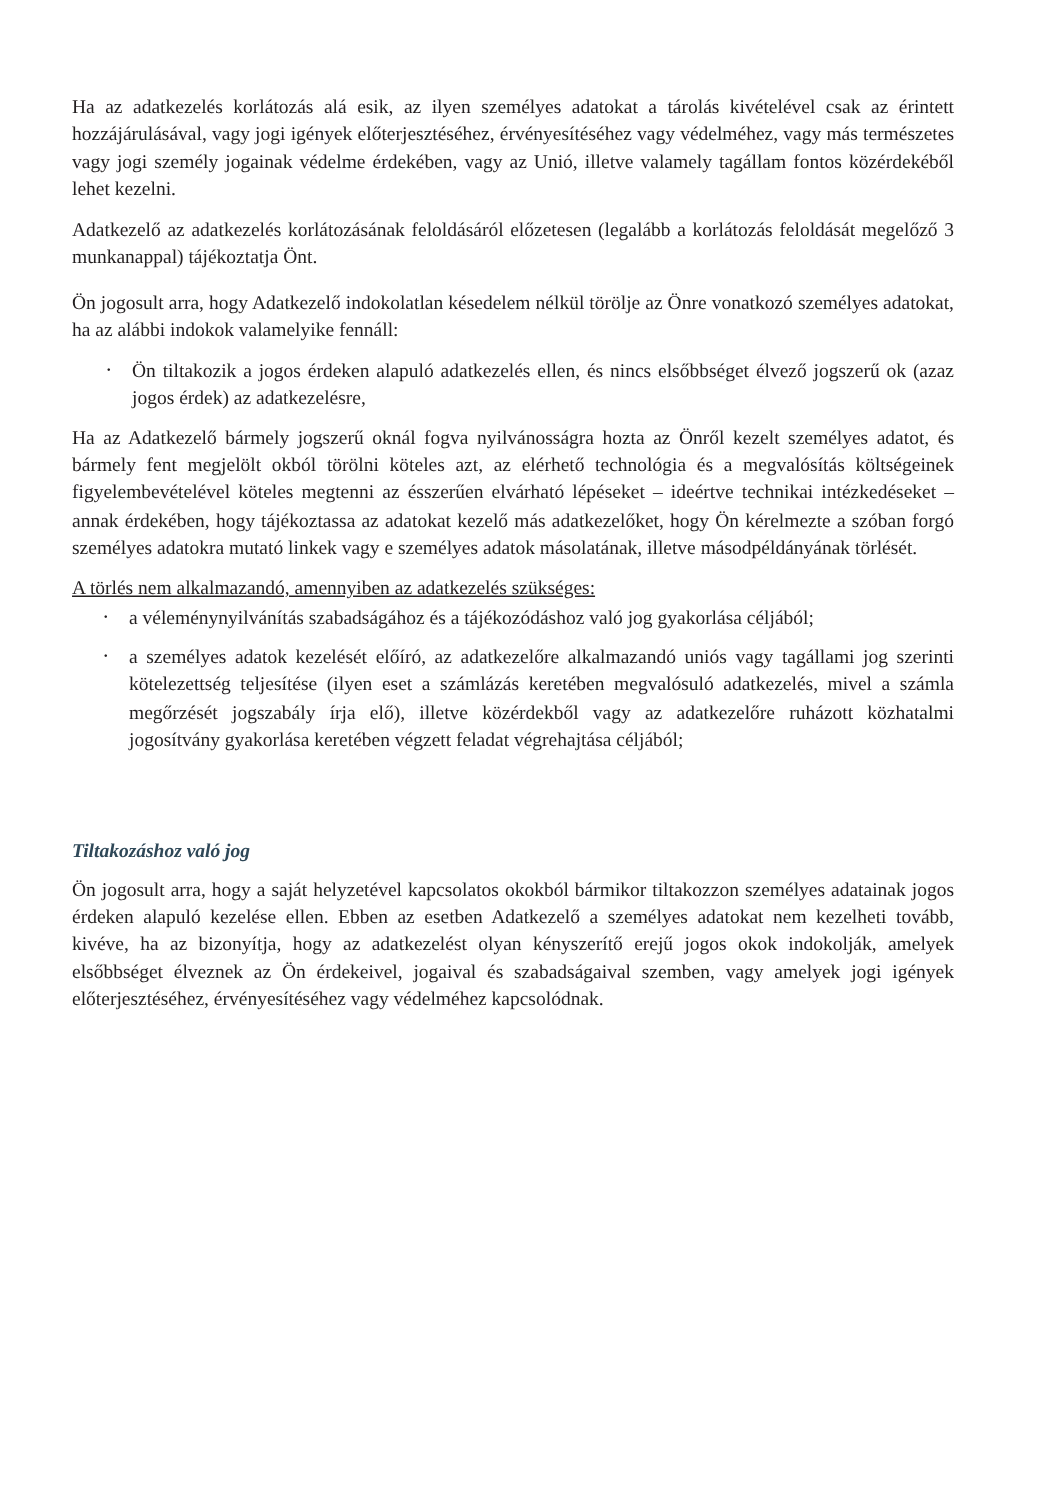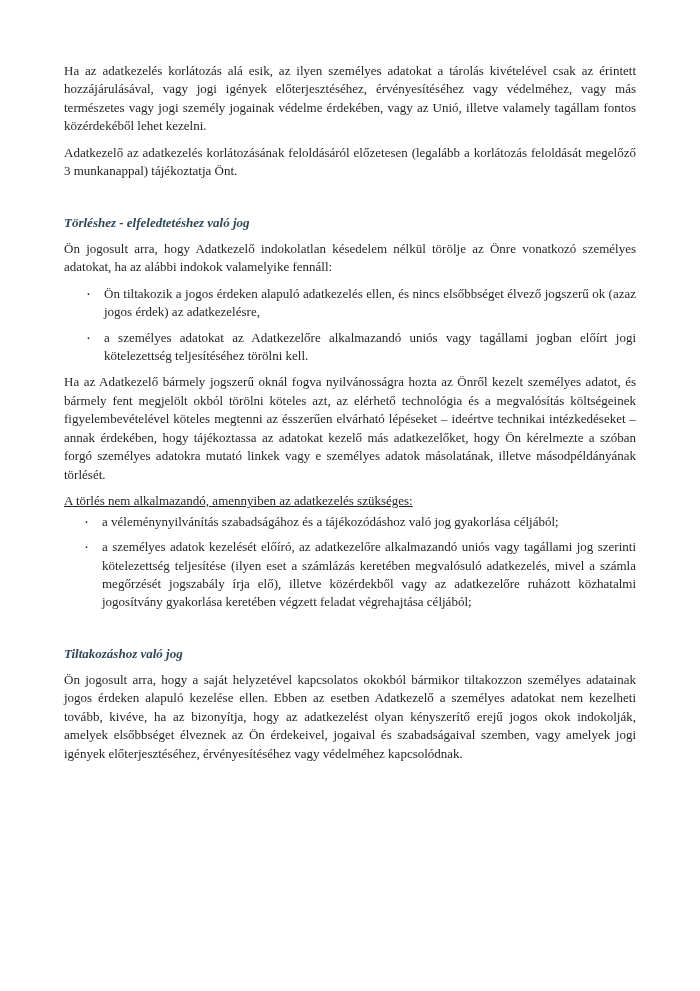--- a/index.html
+++ b/index.html
@@ -10,21 +10,21 @@
   body {
     font-family: "Liberation Serif", serif;
     color: #231f20;
   }
   .page {
     width: 700px;
     height: 991px;
     position: relative;
     background: #ffffff;
     box-sizing: border-box;
-    padding: 62px 64px 40px 64px;
+    padding: 62px 64px 40px 48px;
     overflow: hidden;
   }
   .para {
     font-size: 13.0px;
     line-height: 1.42;
     text-align: justify;
     text-justify: inter-word;
     margin: 0 0 8px 0;
     color: #231f20;
   }
@@ -34,21 +34,21 @@
   }
   .heading {
     font-size: 13.0px;
     font-weight: bold;
     font-style: italic;
     color: #2f4858;
     margin: 22px 0 9px 0;
     text-align: left;
   }
   .heading.second {
-    margin-top: 16px;
+    margin-top: 38px;
     font-style: italic;
   }
   ul.bullets {
     list-style: none;
     margin: 0 0 8px 0;
     padding: 0;
   }
   ul.bullets > li {
     position: relative;
     padding-left: 40px;
@@ -78,27 +78,25 @@
 </head>
 <body>
 
 <div class="page">
 
   <p class="para">Ha az adatkezelés korlátozás alá esik, az ilyen személyes adatokat a tárolás kivételével csak az érintett hozzájárulásával, vagy jogi igények előterjesztéséhez, érvényesítéséhez vagy védelméhez, vagy más természetes vagy jogi személy jogainak védelme érdekében, vagy az Unió, illetve valamely tagállam fontos közérdekéből lehet kezelni.</p>
   <p class="para">Adatkezelő az adatkezelés korlátozásának feloldásáról előzetesen (legalább a korlátozás feloldását megelőző 3 munkanappal) tájékoztatja Önt.</p>
 
   <div class="spacer-sm"></div>
 
-  <h2 class="heading">Törléshez - elfeledtetéshez való jog</h2>
 
   <p class="para">Ön jogosult arra, hogy Adatkezelő indokolatlan késedelem nélkül törölje az Önre vonatkozó személyes adatokat, ha az alábbi indokok valamelyike fennáll:</p>
 
   <ul class="bullets">
     <li>Ön tiltakozik a jogos érdeken alapuló adatkezelés ellen, és nincs elsőbbséget élvező jogszerű ok (azaz jogos érdek) az adatkezelésre,</li>
-    <li>a személyes adatokat az Adatkezelőre alkalmazandó uniós vagy tagállami jogban előírt jogi kötelezettség teljesítéséhez törölni kell.</li>
   </ul>
 
   <p class="para">Ha az Adatkezelő bármely jogszerű oknál fogva nyilvánosságra hozta az Önről kezelt személyes adatot, és bármely fent megjelölt okból törölni köteles azt, az elérhető technológia és a megvalósítás költségeinek figyelembevételével köteles megtenni az ésszerűen elvárható lépéseket – ideértve technikai intézkedéseket – annak érdekében, hogy tájékoztassa az adatokat kezelő más adatkezelőket, hogy Ön kérelmezte a szóban forgó személyes adatokra mutató linkek vagy e személyes adatok másolatának, illetve másodpéldányának törlését.</p>
 
   <p class="para tight">A törlés nem alkalmazandó, amennyiben az adatkezelés szükséges:</p>
 
   <ul class="bullets narrow">
     <li>a véleménynyilvánítás szabadságához és a tájékozódáshoz való jog gyakorlása céljából;</li>
     <li>a személyes adatok kezelését előíró, az adatkezelőre alkalmazandó uniós vagy tagállami jog szerinti kötelezettség teljesítése (ilyen eset a számlázás keretében megvalósuló adatkezelés, mivel a számla megőrzését jogszabály írja elő), illetve közérdekből vagy az adatkezelőre ruházott közhatalmi jogosítvány gyakorlása keretében végzett feladat végrehajtása céljából;</li>
   </ul>

